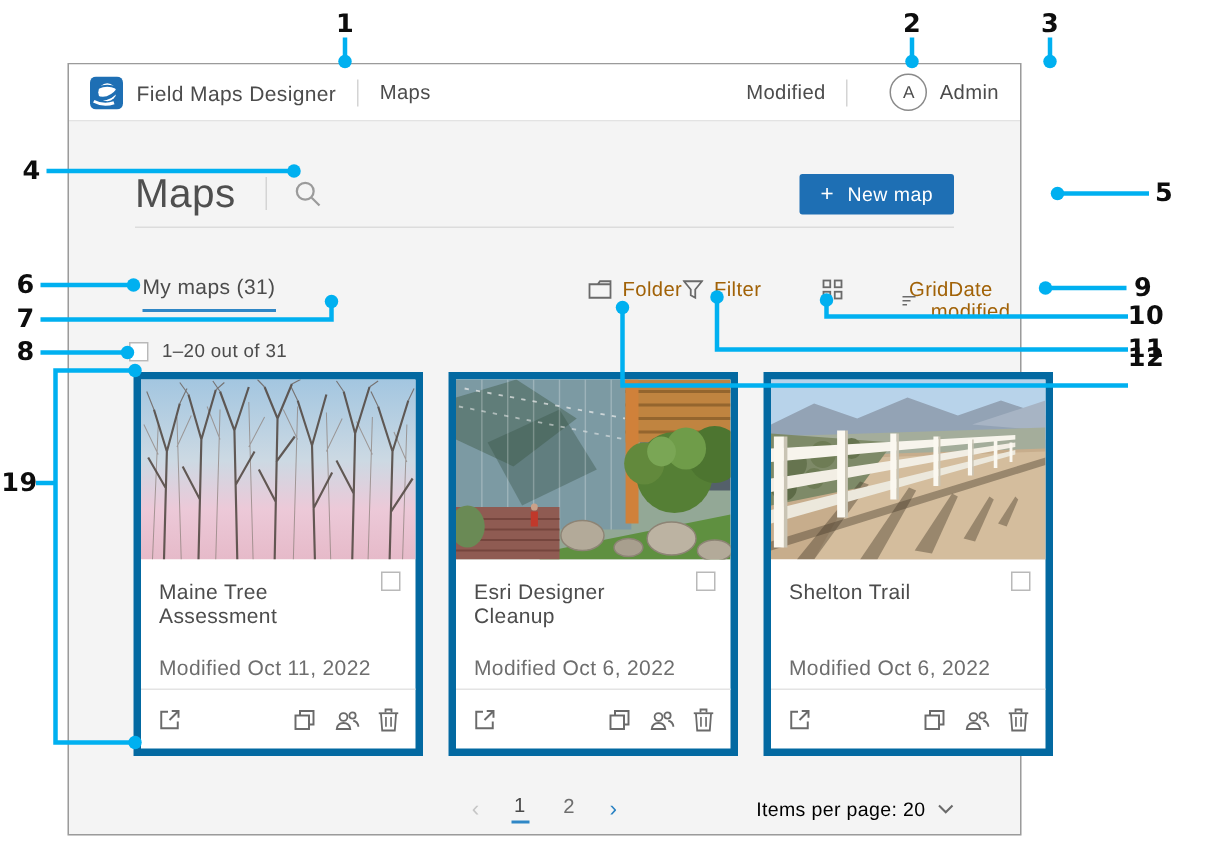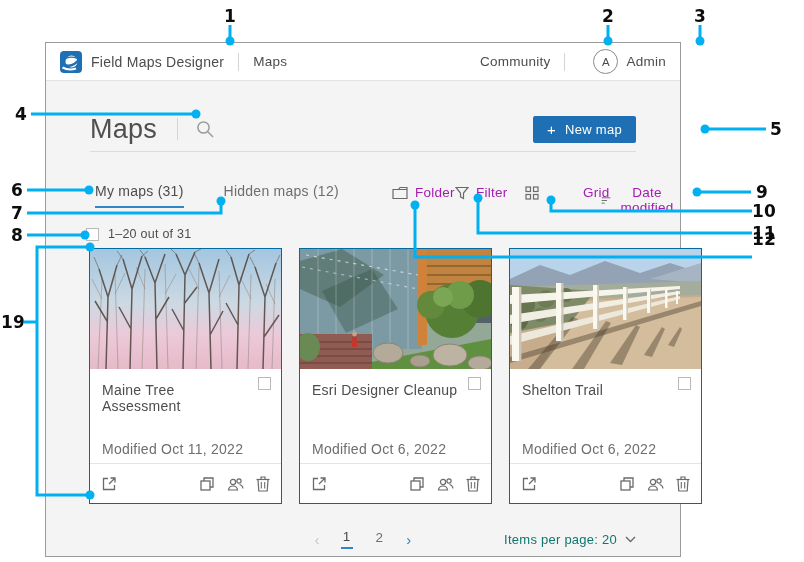--- a/index.html
+++ b/index.html
@@ -41,49 +41,49 @@
     display:flex; align-items:center; gap:9px; cursor:pointer;
   }
   .btn-newmap .plus { font-size:15px; }
   .title-hr { position:absolute; top:108px; left:44px; right:44px; border-top:1px solid #dcdcdc; }
 
   
   .tabs-row { position:absolute; top:140px; left:44px; right:44px; height:26px; }
   .tabs { display:flex; gap:40px; padding-left:5px; }
   .tab { font-size:14px; color:#6e6e6e; padding-bottom:7px; cursor:pointer; }
   .tab.active { color:#4c4c4c; border-bottom:2px solid #2f87c6; }
-  .toolbar-item { position:absolute; top:2px; display:flex; align-items:center; gap:7px; font-size:13.5px; color:#a21caf; cursor:pointer; }
-  .ti-folder { left:302px; } .ti-filter { left:365px; } .ti-grid { left:435px;gap:44px; } .ti-sort { left:511px;text-align:center; }
+  .toolbar-item { position:absolute; top:2px; display:flex; align-items:center; gap:7px; font-size:13.5px; color:#a16207; cursor:pointer; }
+  .ti-folder { left:302px; } .ti-filter { left:365px; } .ti-grid { left:458px;gap:44px; } .ti-sort { left:511px;text-align:center; }
   .toolbar-item svg { display:block; }
 
   
   .select-row { position:absolute; top:184px; left:40px; display:flex; align-items:center; gap:9px; font-size:12.5px; color:#4c4c4c; }
   .checkbox { width:13px; height:13px; border:1px solid #b9b9b9; background:#fff; display:inline-block; cursor:pointer; }
 
   
   .cards { position:absolute; top:205px; left:43px; display:flex; gap:17px; }
-  .card { width:193px; height:256px; background:#fff; border:1px solid #0369a1; position:relative; cursor:pointer; }
+  .card { width:193px; height:256px; background:#fff; border:5px solid #0369a1; position:relative; cursor:pointer; }
   .thumb { width:100%; height:120px; display:block; }
   .card-title { padding:13px 30px 0 12px; font-size:14px; color:#4c4c4c; }
   .card-check { position:absolute; top:128px; right:10px; }
   .modified { position:absolute; bottom:46px; left:12px; font-size:14px; color:#6e6e6e; }
   .card-footer {
     position:absolute; bottom:0; left:0; right:0; height:40px; border-top:1px solid #e4e4e4;
     display:flex; align-items:center; padding:0 11px;
   }
   .card-footer .right { margin-left:auto; display:flex; gap:12px; }
   .icon-btn { display:flex; cursor:pointer; }
 
   
   .pagination { position:absolute; top:486px; left:0; right:0; display:flex; justify-content:center; align-items:center; gap:21px; font-size:13.5px; }
   .pg-prev { color:#c6c6c6; font-size:15px; cursor:default; }
   .pg-next { color:#2a82c3; font-size:15px; cursor:pointer; }
   .pg-num { color:#6e6e6e; padding:0 2px 3px; cursor:pointer; }
   .pg-num.active { color:#4a4a4a; border-bottom:2px solid #2f87c6; }
-  .items-per-page { position:absolute; top:489px; right:44px; display:flex; align-items:center; gap:8px; font-size:13px; color:#0f766e; cursor:pointer; }
+  .items-per-page { position:absolute; top:489px; right:44px; display:flex; align-items:center; gap:8px; font-size:13px; color:#000000; cursor:pointer; }
 
   
   .overlay { position:absolute; left:0; top:0; width:804px; height:562px; pointer-events:none; }
   .callout {
     position:absolute; transform:translate(-50%,-50%);
     font-family:"DejaVu Sans", sans-serif; font-weight:bold; font-size:17px; color:#0d0d0d;
   }
   .co1{left:230px;top:16px;} .co2{left:608px;top:16px;} .co3{left:700px;top:16px;}
   .co4{left:21px;top:114px;} .co5{left:776px;top:129px;} .co6{left:17px;top:190px;}
   .co7{left:17px;top:213px;} .co8{left:17px;top:235px;} .co9{left:762px;top:192px;}
@@ -100,21 +100,21 @@
       <rect width="22" height="22" rx="4" fill="#1e6fb4"></rect>
       <circle cx="11.5" cy="10.5" r="6" fill="#fff"></circle>
       <path d="M5.5,7.5 Q11.5,4.8 17.5,7.5" stroke="#1e6fb4" stroke-width="1.4" fill="none"></path>
       <path d="M4,13.5 Q12,17.5 19.5,8" stroke="#1e6fb4" stroke-width="2.4" fill="none"></path>
       <path d="M2.5,16.5 Q9,20 16,17.5" stroke="#fff" stroke-width="2" fill="none"></path>
     </svg>
     <span class="app-title">Field Maps Designer</span>
     <span class="hdiv"></span>
     <span class="nav-link">Maps</span>
     <span class="spacer"></span>
-    <span class="nav-link">Community</span>
+    <span class="nav-link">Modified</span>
     <span class="hdiv"></span>
     <span class="avatar">A</span>
     <span class="nav-link">Admin</span>
   </div>
 
   <div class="title-row">
     <span class="page-title">Maps</span>
     <span class="title-div"></span>
     <svg width="19" height="19" viewBox="0 0 19 19" style="cursor:pointer">
       <circle cx="7.5" cy="7.5" r="5.6" fill="none" stroke="#9b9b9b" stroke-width="1.5"></circle>
@@ -123,21 +123,20 @@
     <button class="btn-newmap">
       <span class="plus">+</span>
       <span>New map</span>
     </button>
   </div>
   <div class="title-hr"></div>
 
   <div class="tabs-row">
     <div class="tabs">
       <span class="tab active">My maps (31)</span>
-      <span class="tab">Hidden maps (12)</span>
     </div>
 
     <div class="toolbar-item ti-folder">
       <svg width="16" height="14" viewBox="0 0 16 14">
         <path d="M1,3.5 L1,12.5 L15,12.5 L15,1.5 L8,1.5 L6.5,3.5 Z M1,3.5 L15,3.5" fill="none" stroke="#6a6a6a" stroke-width="1.2"></path>
       </svg>
       <span>Folder</span>
     </div>
 
     <div class="toolbar-item ti-filter">

